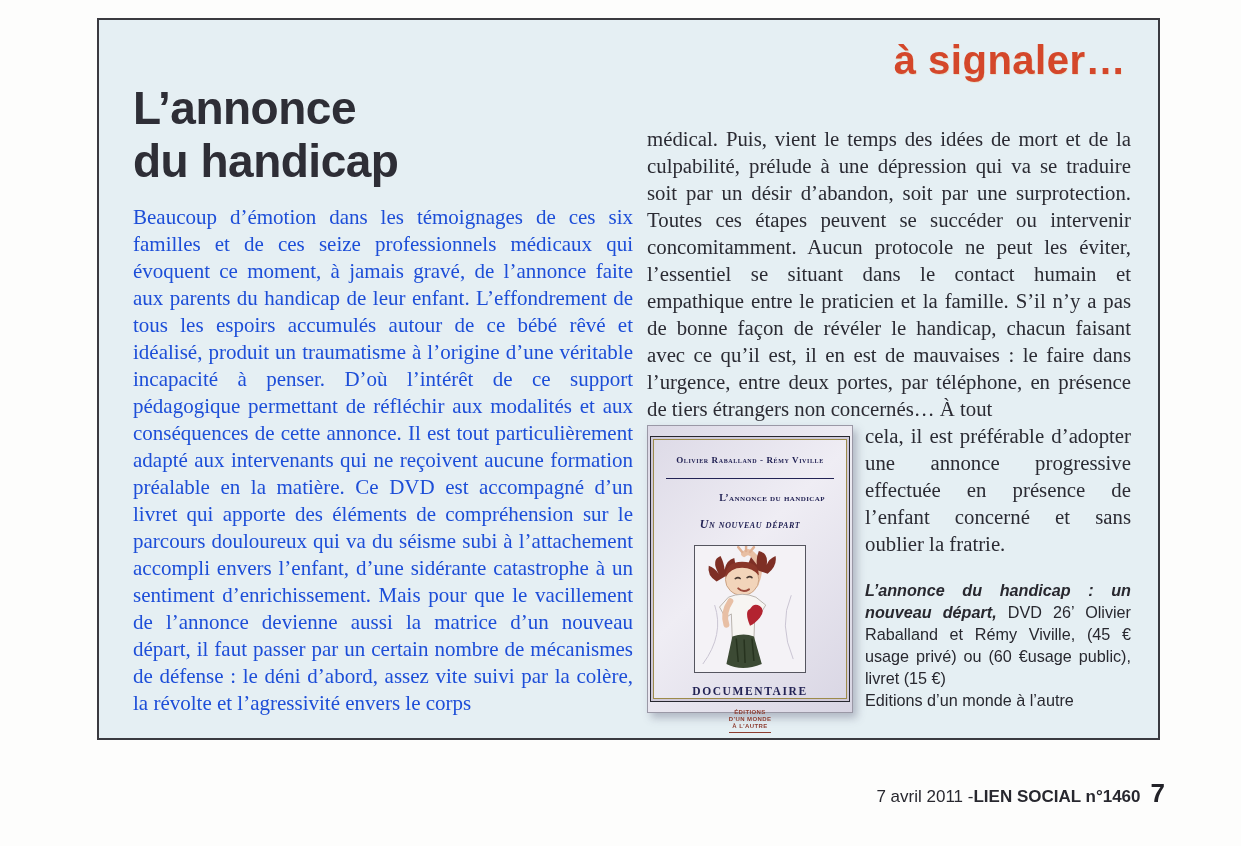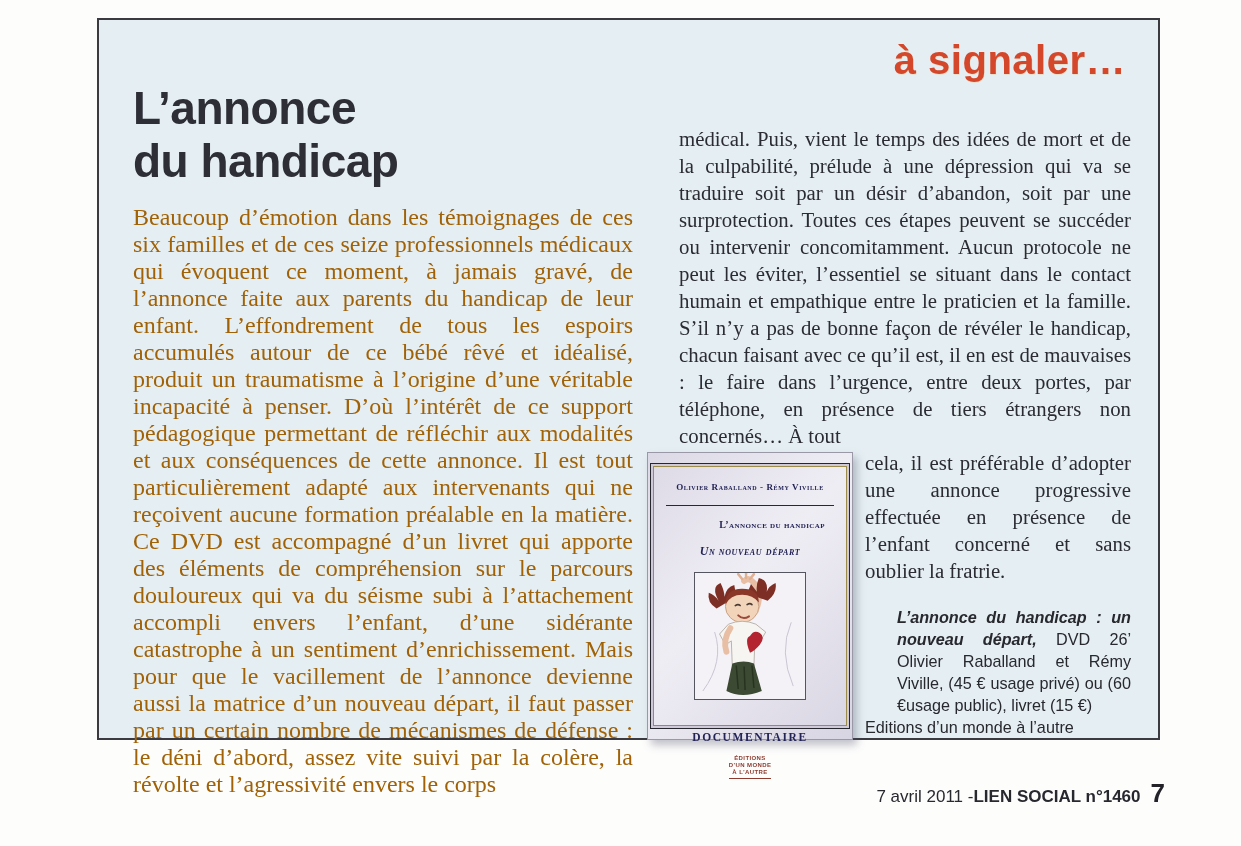--- a/index.html
+++ b/index.html
@@ -19,29 +19,29 @@
     color:#d4472a; text-shadow:0.6px 0.6px 0 #e8a23a33;
   }
   .article-title {
     position:absolute; left:34px; top:62px;
     font-family:"Liberation Sans", sans-serif;
     font-size:46px; line-height:53px; font-weight:600;
     color:#2e2e36; letter-spacing:-0.5px;
   }
   .col-left {
     position:absolute; left:34px; top:184px; width:500px;
-    font-size:24px; line-height:27px; color:#a16207;
+    font-size:21px; line-height:27px; color:#1d4ed8;
     text-align:justify;
   }
   .col-right {
     position:absolute; left:548px; top:105px; width:484px;
     font-size:20.8px; line-height:27px; color:#2b2b33;
     text-align:justify;
   }
-  .col-right p { text-align:justify;margin-left:32px; }
+  .col-right p { text-align:justify; }
   
   .dvd-cover {
     float:left; width:206px; height:288px; margin:3px 12px 6px 0;
     background:linear-gradient(135deg,#dcd9e6 0%,#efedf4 45%,#d8d5e3 100%);
     border:1px solid #9a98a6;
     box-shadow:4px 5px 8px rgba(80,80,110,0.35);
     padding:10px 2px;
     position:relative;
   }
   .dvd-inner {
@@ -63,21 +63,21 @@
   }
   .dvd-subtitle {
     font-size:12px; font-weight:bold; font-style:italic;
     font-variant:small-caps; letter-spacing:0.6px; margin-top:0; color:#232355;
   }
   .dvd-art {
     width:112px; height:128px; margin-top:7px;
     border:1px solid #55555f; background:#f4f2f6;
   }
   .dvd-genre {
-    margin-top:24px; font-size:11.5px; font-weight:bold;
+    margin-top:5px; font-size:11.5px; font-weight:bold;
     letter-spacing:1.6px; color:#232355;
   }
   .dvd-publisher {
     margin-top:4px; font-size:6px; line-height:7px; font-weight:bold;
     text-align:center; color:#8c3b2e;
     font-family:"Liberation Sans", sans-serif;
     border-bottom:1px solid #8c3b2e; padding-bottom:2px;
     text-transform:uppercase; letter-spacing:0.4px;
   }
   

